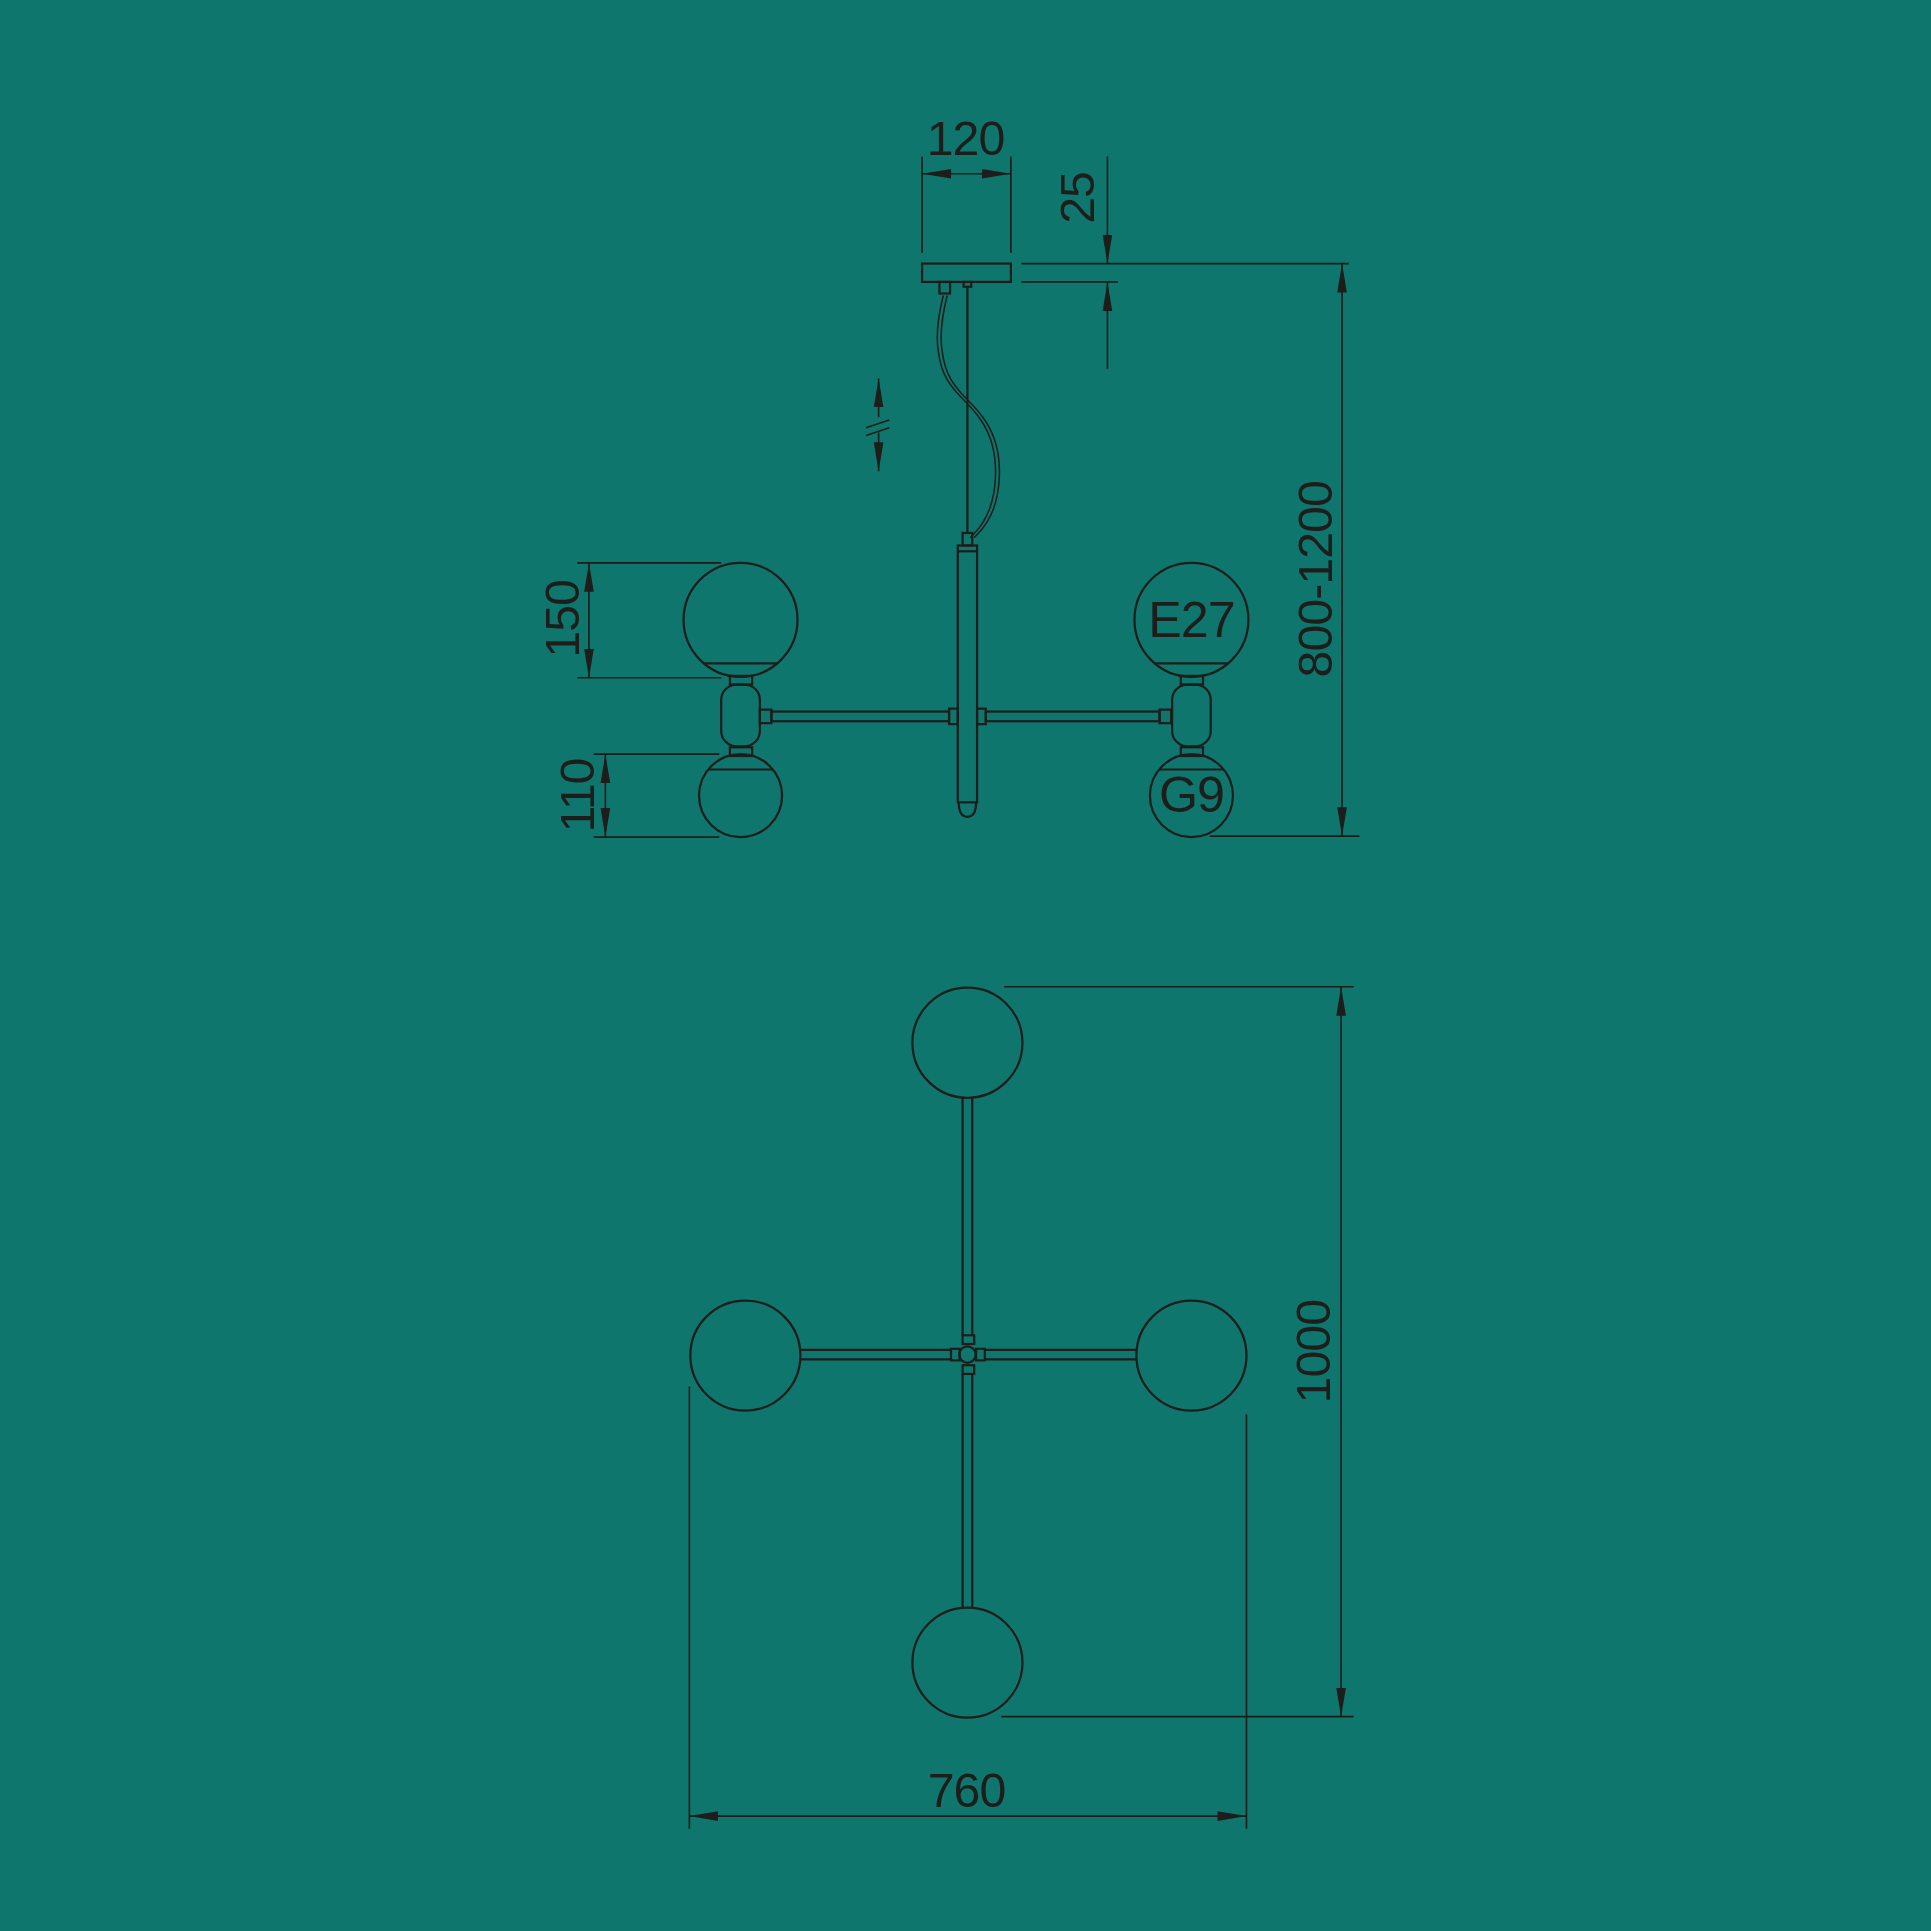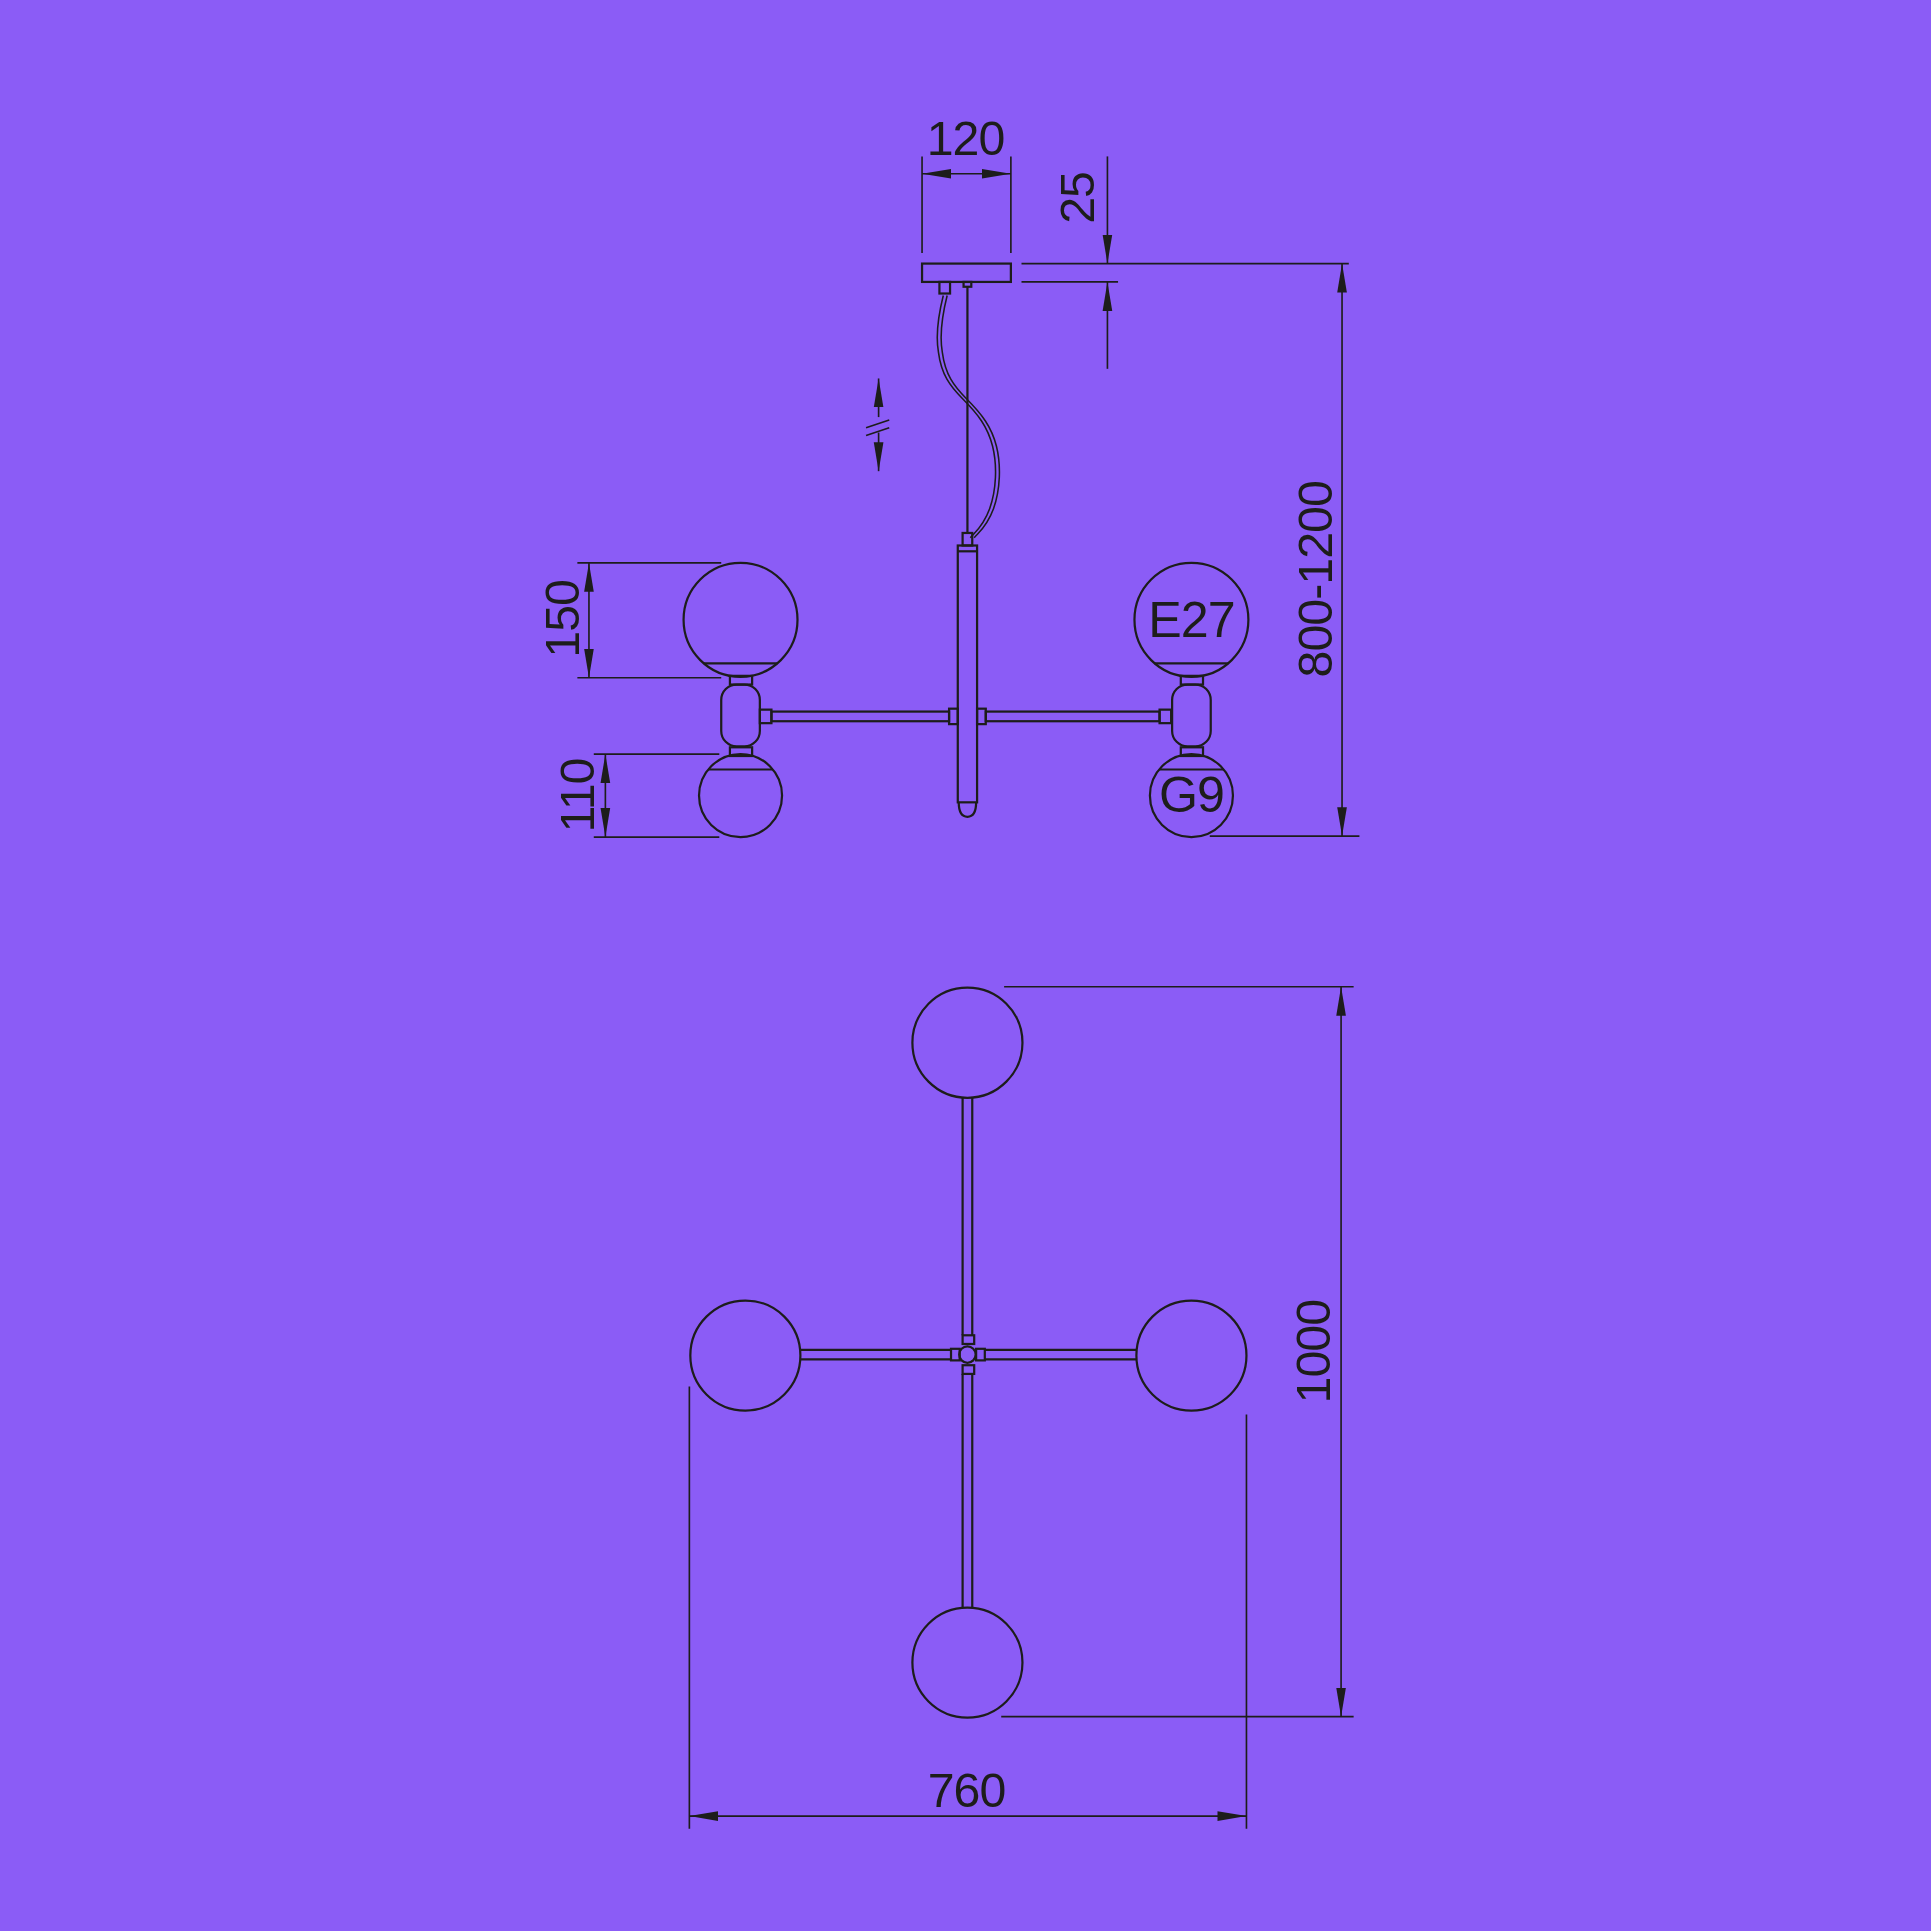--- a/index.html
+++ b/index.html
@@ -1,16 +1,16 @@
 <!DOCTYPE html>
 <html><head>
 <meta charset="utf-8">
 <style>
   html,body{margin:0;padding:0;background:#ffffff;}
-  .page{width:1931px;height:1931px;background:#8b5cf6;position:relative;}
+  .page{width:1931px;height:1931px;background:#0f766e;position:relative;}
   svg{display:block;}
   .obj{stroke:#1d1d1b;stroke-width:2.3;fill:none;stroke-linecap:butt;}
   .thin{stroke:#1d1d1b;stroke-width:1.7;fill:none;stroke-linecap:butt;}
   .wire{stroke:#1d1d1b;stroke-width:1.6;fill:none;}
   .txt{font-family:"Liberation Sans",sans-serif;font-size:50px;fill:#1d1d1b;letter-spacing:-1px;}
   .lbl{font-family:"Liberation Sans",sans-serif;font-size:52px;fill:#1d1d1b;letter-spacing:-1px;}
 </style>
 </head>
 <body>
 

